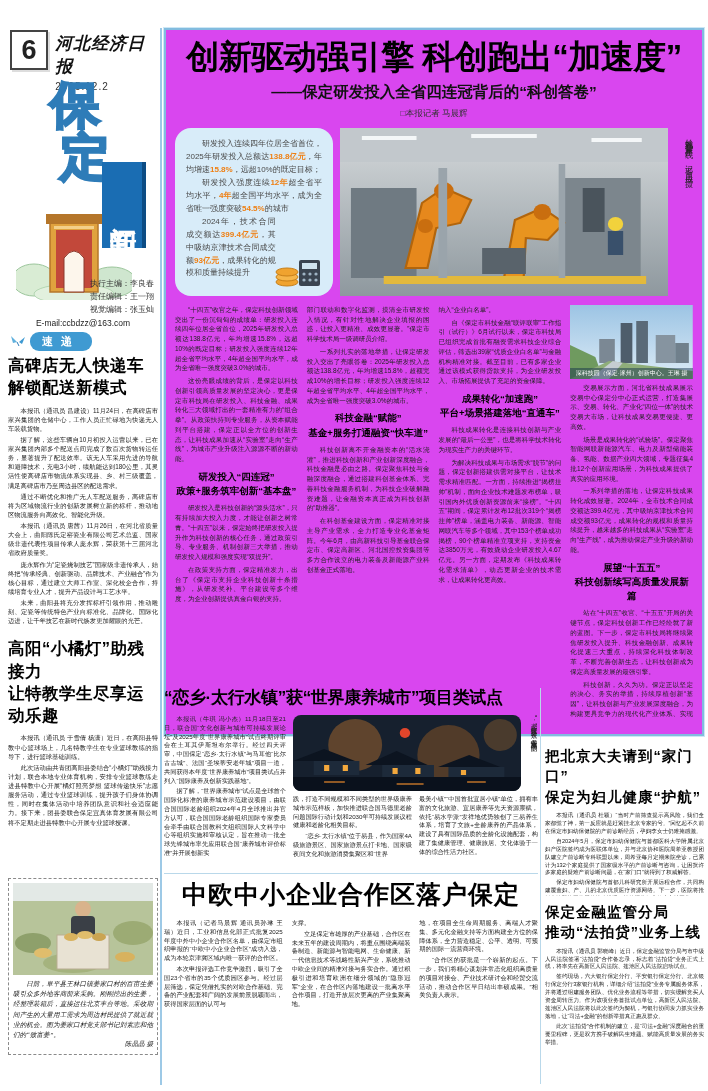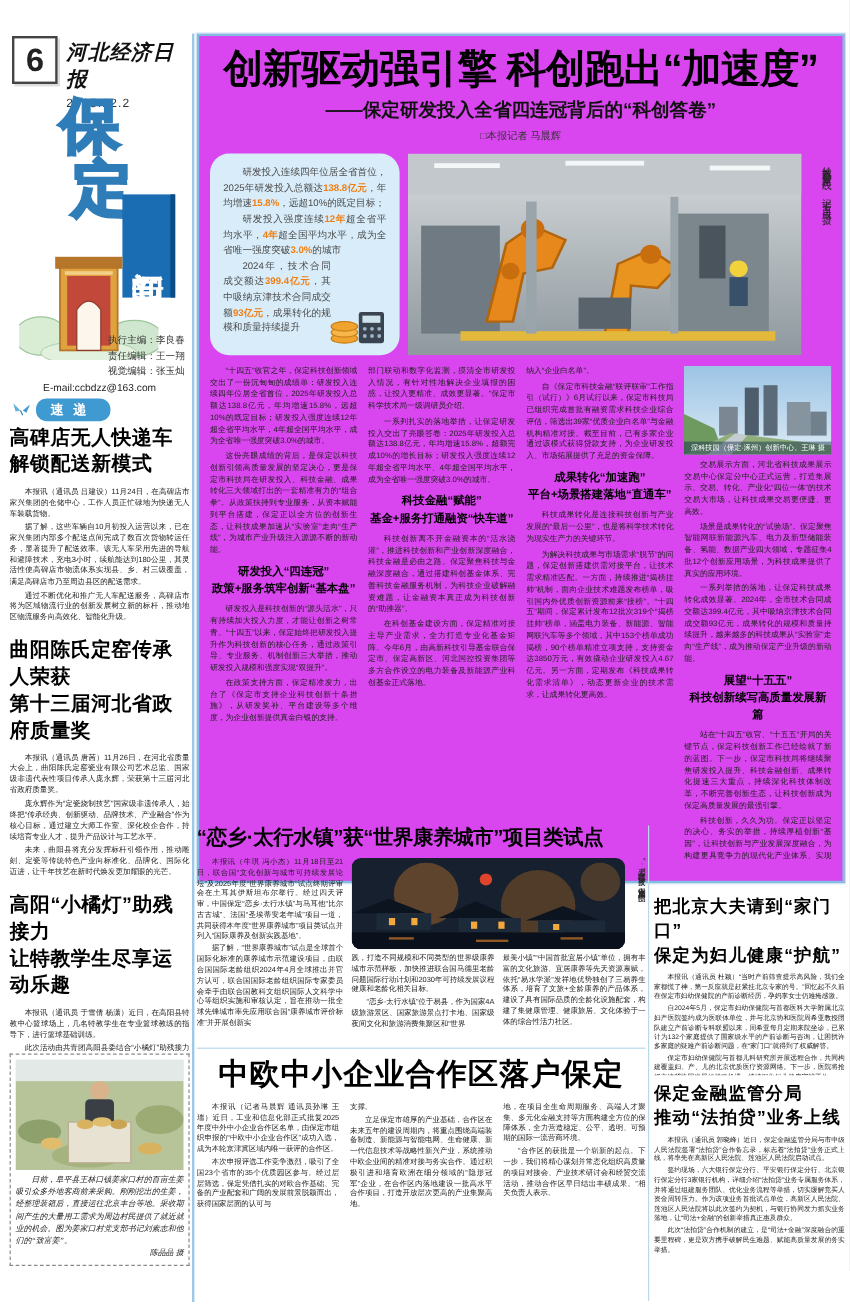--- a/index.html
+++ b/index.html
@@ -144,22 +144,20 @@
       <span class="sudi-pill">速递</span>
     </div>
 
     <div class="sb-articles">
       <div class="sb-title" style="white-space: pre-line;">高碑店无人快递车
 解锁配送新模式</div>
       <p class="p">本报讯（通讯员 吕建设）11月24日，在高碑店市家兴集团的仓储中心，工作人员正忙碌地为快递无人车装载货物。</p>
       <p class="p">据了解，这些车辆自10月初投入运营以来，已在家兴集团内部多个配送点间完成了数百次货物转运任务，显著提升了配送效率。该无人车采用先进的导航和避障技术，充电3小时，续航能达到180公里，其灵活性使高碑店市物流体系实现县、乡、村三级覆盖，满足高碑店市乃至周边县区的配送需求。</p>
       <p class="p">通过不断优化和推广无人车配送服务，高碑店市将为区域物流行业的创新发展树立新的标杆，推动地区物流服务向高效化、智能化升级。</p>
 
-      <div class="sb-title" style="white-space: pre-line;">曲阳陈氏定窑传承人荣获
-第十三届河北省政府质量奖</div>
       <p class="p">本报讯（通讯员 唐茜）11月26日，在河北省质量大会上，曲阳陈氏定窑瓷业有限公司艺术总监、国家级非遗代表性项目传承人庞永辉，荣获第十三届河北省政府质量奖。</p>
       <p class="p">庞永辉作为“定瓷烧制技艺”国家级非遗传承人，始终把“传承经典、创新驱动、品牌技术、产业融合”作为核心目标，通过建立大师工作室、深化校企合作，持续培育专业人才，提升产品设计与工艺水平。</p>
       <p class="p">未来，曲阳县将充分发挥标杆引领作用，推动雕刻、定瓷等传统特色产业向标准化、品牌化、国际化迈进，让千年技艺在新时代焕发更加耀眼的光芒。</p>
 
       <div class="sb-title" style="white-space: pre-line;">高阳“小橘灯”助残接力
 让特教学生尽享运动乐趣</div>
       <p class="p">本报讯（通讯员 于雪倩 杨潇）近日，在高阳县特教中心篮球场上，几名特教学生在专业篮球教练的指导下，进行篮球基础训练。</p>
       <p class="p">此次活动由共青团高阳县委结合“小橘灯”助残接力计划，联合本地专业体育机构，安排专业篮球教练走进县特教中心开展“橘灯照亮梦想 篮球传递快乐”志愿服务活动，通过专业篮球训练，提升孩子们身体协调性，同时在集体活动中培养团队意识和社会适应能力。接下来，团县委联合保定宜真体育发展有限公司将不定期走进县特教中心开展专业篮球授课。</p>
     </div>
 
@@ -186,21 +184,21 @@
   </div>
 
   <div class="lead">
     <div class="lead-title">创新驱动强引擎 科创跑出“加速度”</div>
     <div class="lead-subtitle">——保定研发投入全省四连冠背后的“科创答卷”</div>
     <div class="lead-byline">□本报记者 马晨辉</div>
 
     <div class="lead-top-row">
       <div class="infobox">
         <p class="ib-item"><span>研发投入连续四年位居全省首位，2025年研发投入总额达</span><span class="hl">138.8亿元</span><span>，年均增速</span><span class="hl">15.8%</span><span>，远超10%的既定目标；</span></p>
-        <p class="ib-item"><span>研发投入强度连续</span><span class="hl">12年</span><span>超全省平均水平，</span><span class="hl">4年</span><span>超全国平均水平，成为全省唯一强度突破</span><span class="hl">3.0%</span><span>的城市</span></p>
+        <p class="ib-item"><span>研发投入强度连续</span><span class="hl">12年</span><span>超全省平均水平，</span><span class="hl">4年</span><span>超全国平均水平，成为全省唯一强度突破</span><span class="hl">54.5%</span><span>的城市</span></p>
         <p class="ib-item" style="width:66%"><span>2024年，技术合同成交额达</span><span class="hl">399.4亿元</span><span>，其中吸纳京津技术合同成交额</span><span class="hl">93亿元</span><span>，成果转化的规模和质量持续提升</span></p>
         <svg class="ib-icon" width="48" height="34" viewBox="0 0 48 34">
           <ellipse cx="12" cy="28" rx="11" ry="4" fill="#f0a32f" stroke="#c87f18" stroke-width="1"></ellipse>
           <ellipse cx="12" cy="23" rx="11" ry="4" fill="#f6b64a" stroke="#c87f18" stroke-width="1"></ellipse>
           <ellipse cx="12" cy="18" rx="11" ry="4" fill="#f0a32f" stroke="#c87f18" stroke-width="1"></ellipse>
           <rect x="24" y="6" width="21" height="26" rx="2" fill="#3a4450"></rect>
           <rect x="27" y="9" width="15" height="6" fill="#cfe3ee"></rect>
           <circle cx="29" cy="20" r="1.6" fill="#9fb4c4"></circle>
             <circle cx="35" cy="20" r="1.6" fill="#9fb4c4"></circle>
             <circle cx="41" cy="20" r="1.6" fill="#9fb4c4"></circle>

